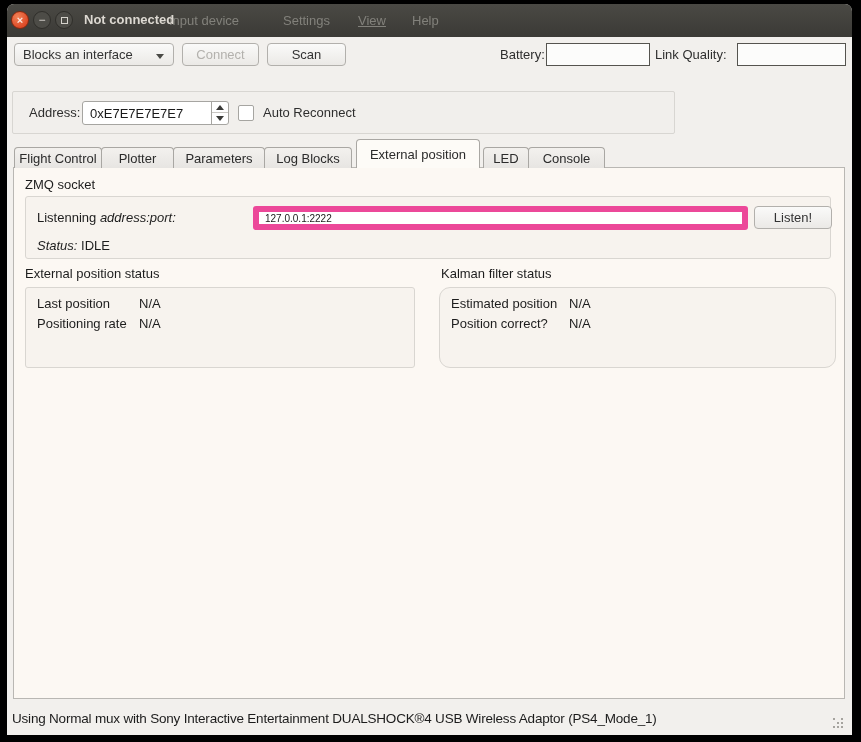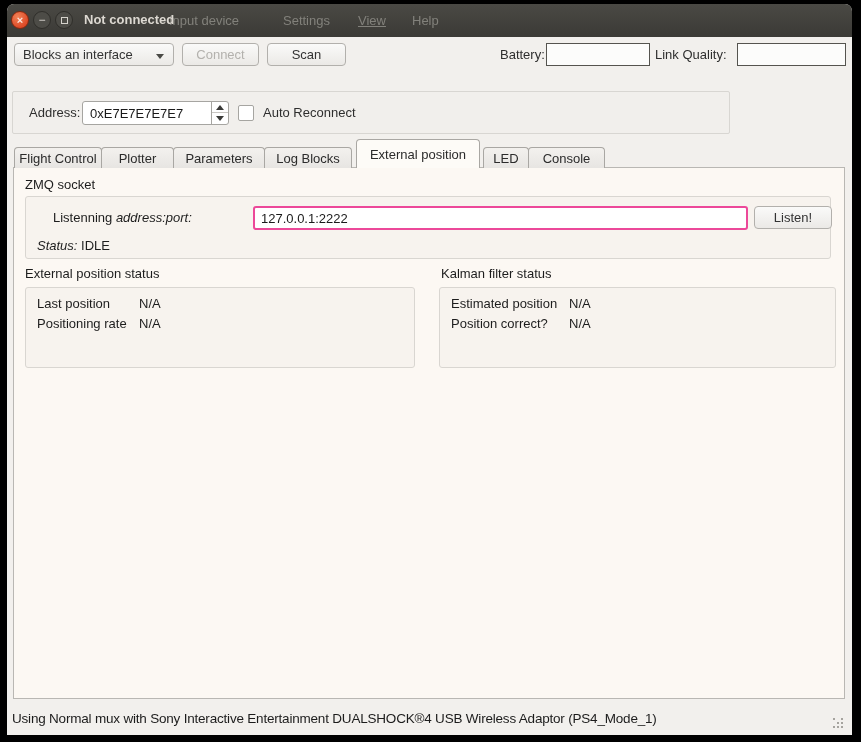--- a/index.html
+++ b/index.html
@@ -32,21 +32,21 @@
   .combo .chev { position:absolute; right:9px; top:10px; width:0; height:0;
     border-left:4px solid transparent; border-right:4px solid transparent; border-top:5px solid #4a4a46; }
   .btn-connect { left:175px; top:39px; width:77px; }
   .btn-scan { left:260px; top:39px; width:79px; }
   .tb-label { position:absolute; top:43px; font-size:13px; color:#2e2e2e; }
   .lbl-batt { left:493px; } .lbl-linkq { left:648px; }
   .pbar { position:absolute; top:39px; width:104px; height:23px; background:#fcfcfb; border:1px solid #55544f; }
   .pbar-batt { left:539px; } .pbar-linkq { left:730px; width:109px; }
 
   
-  .addr-frame { position:absolute; left:5px; top:87px; width:718px; height:43px;
+  .addr-frame { position:absolute; left:5px; top:87px; width:663px; height:43px;
     background:#f1efec; border:1px solid #d8d6d2; border-radius:2px; }
   .addr-label { position:absolute; left:16px; top:13px; font-size:13px; color:#2e2e2e; }
   .spinbox { position:absolute; left:69px; top:9px; width:147px; height:24px;
     background:#fff; border:1px solid #a6a5a1; border-radius:3px; }
   .spin-value { position:absolute; left:7px; top:4px; font-size:13px; color:#1a1a1a; }
   .spin-btns { position:absolute; right:0; top:0; width:17px; height:22px; border-left:1px solid #a6a5a1; }
   .spin-up, .spin-down { position:absolute; left:0; width:16px; height:11px;
     display:flex; align-items:center; justify-content:center; }
   .spin-up { top:0; border-bottom:1px solid #c9c7c3; }
   .spin-down { bottom:0; }
@@ -68,33 +68,33 @@
 
   
   .pane { position:absolute; left:6px; top:163px; width:832px; height:532px;
     background:#fcf8f3; border:1px solid #b9b7b3; z-index:2; }
   .grp-title { position:absolute; font-size:13px; color:#1d1d1d; }
   .grp-box { position:absolute; background:#f7f3ee; border:1px solid #d9d6d1; border-radius:3px; }
 
   .zmq-title { left:11px; top:9px; }
   .zmq-box { left:11px; top:28px; width:806px; height:63px; }
   .zmq-row1 { position:absolute; left:11px; top:9px; width:784px; height:24px; }
-  .zmq-label { position:absolute; left:0; top:4px; font-size:13px; color:#1d1d1d; white-space:nowrap;margin-left:16px; }
+  .zmq-label { position:absolute; left:0; top:4px; font-size:13px; color:#1d1d1d; white-space:nowrap; }
   .zmq-label em { font-style:italic; }
   .zmq-input { position:absolute; left:216px; top:0; width:495px; height:24px;
-    background:#fff; border:2px solid #ec4899; border-radius:3px; font-family:"Liberation Sans",sans-serif;
-    font-size:13px; color:#1a1a1a; padding:0 6px; }
+    background:#fff; border:6px solid #ec4899; border-radius:3px; font-family:"Liberation Sans",sans-serif;
+    font-size:10px; color:#1a1a1a; padding:0 6px; }
   .btn-listen { left:728px; top:9px; width:78px; height:23px; position:absolute; }
   .zmq-status { position:absolute; left:11px; top:41px; font-size:13px; color:#1d1d1d; }
   .zmq-status .st { font-style:italic; }
 
   .ext-title { left:11px; top:98px; }
   .ext-box { left:11px; top:119px; width:390px; height:81px; }
   .kal-title { left:427px; top:98px; }
-  .kal-box { left:425px; top:119px; width:397px; height:81px; }
+  .kal-box { left:425px; top:119px; width:397px; height:81px;border-radius:11px; }
   .stat-row { position:absolute; left:11px; font-size:13px; color:#1d1d1d; display:flex; }
   .r1 { top:8px; } .r2 { top:28px; }
   .ext-box .stat-label { width:102px; } .kal-box .stat-label { width:118px; }
   .btn-reset { position:absolute; left:124px; top:47px; width:259px; height:23px; }
 
   
   .statusbar-text { position:absolute; left:5px; top:707px; font-size:13.5px; color:#1c1c1c; letter-spacing:-0.2px; }
   .grip { position:absolute; right:7px; bottom:5px; width:12px; height:12px; }
   .grip .dot { position:absolute; width:2px; height:2px; background:#a5a39e;
     box-shadow: 8px 0 #a5a39e, 4px 4px #a5a39e, 8px 4px #a5a39e, 0 8px #a5a39e, 4px 8px #a5a39e, 8px 8px #a5a39e; }

